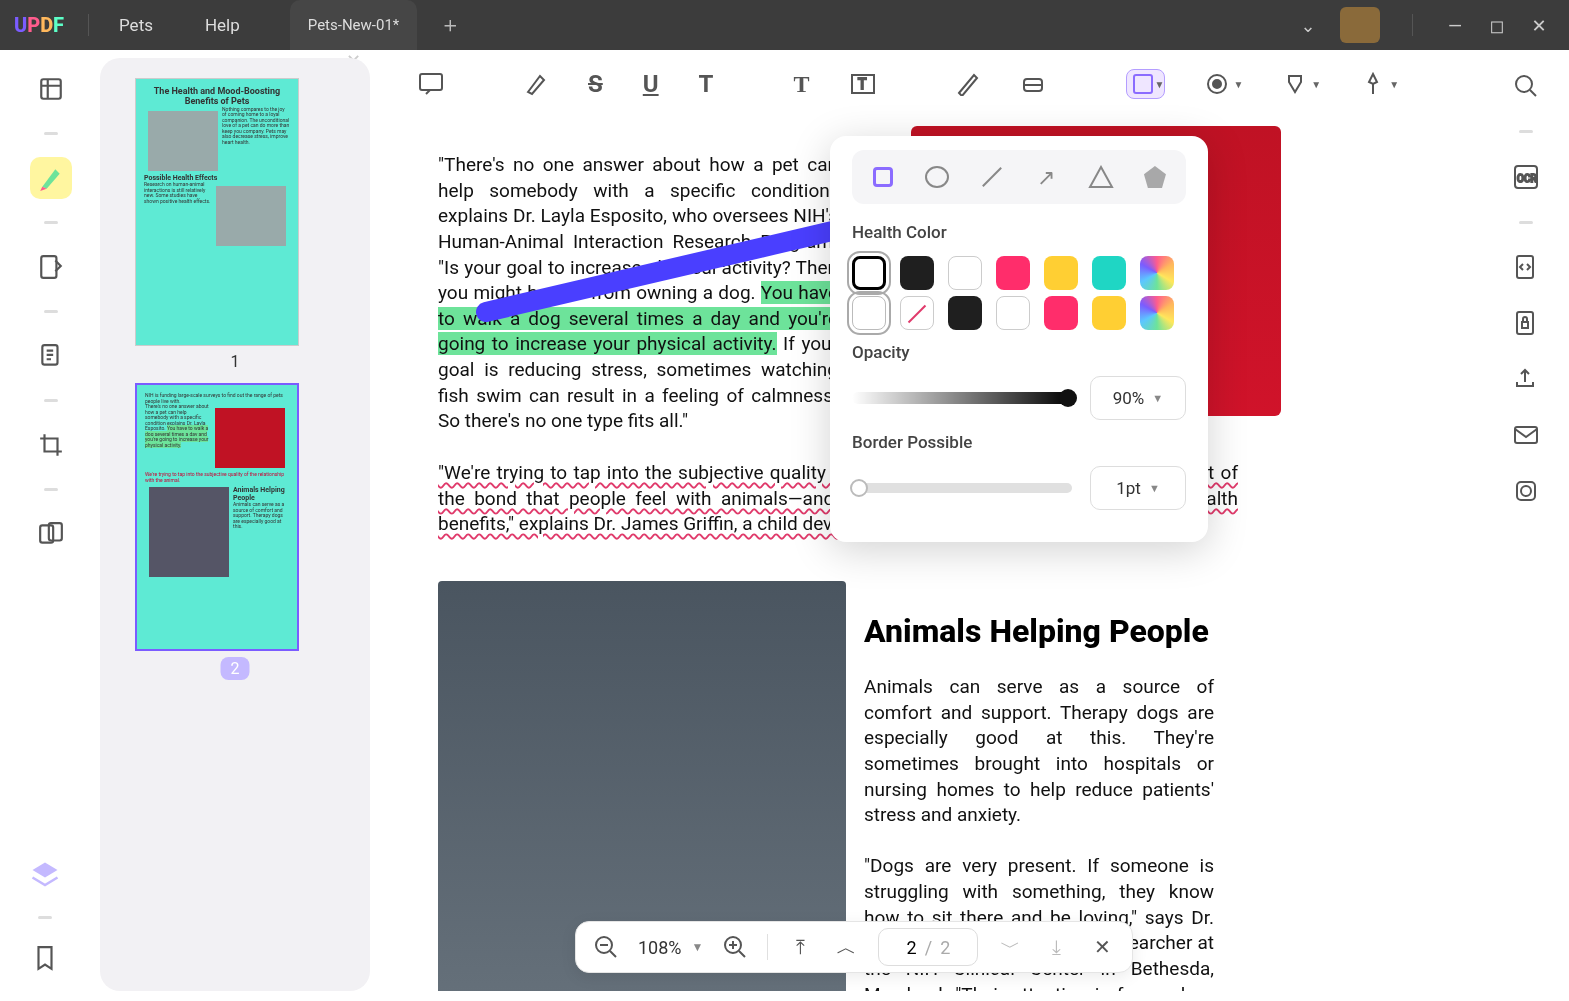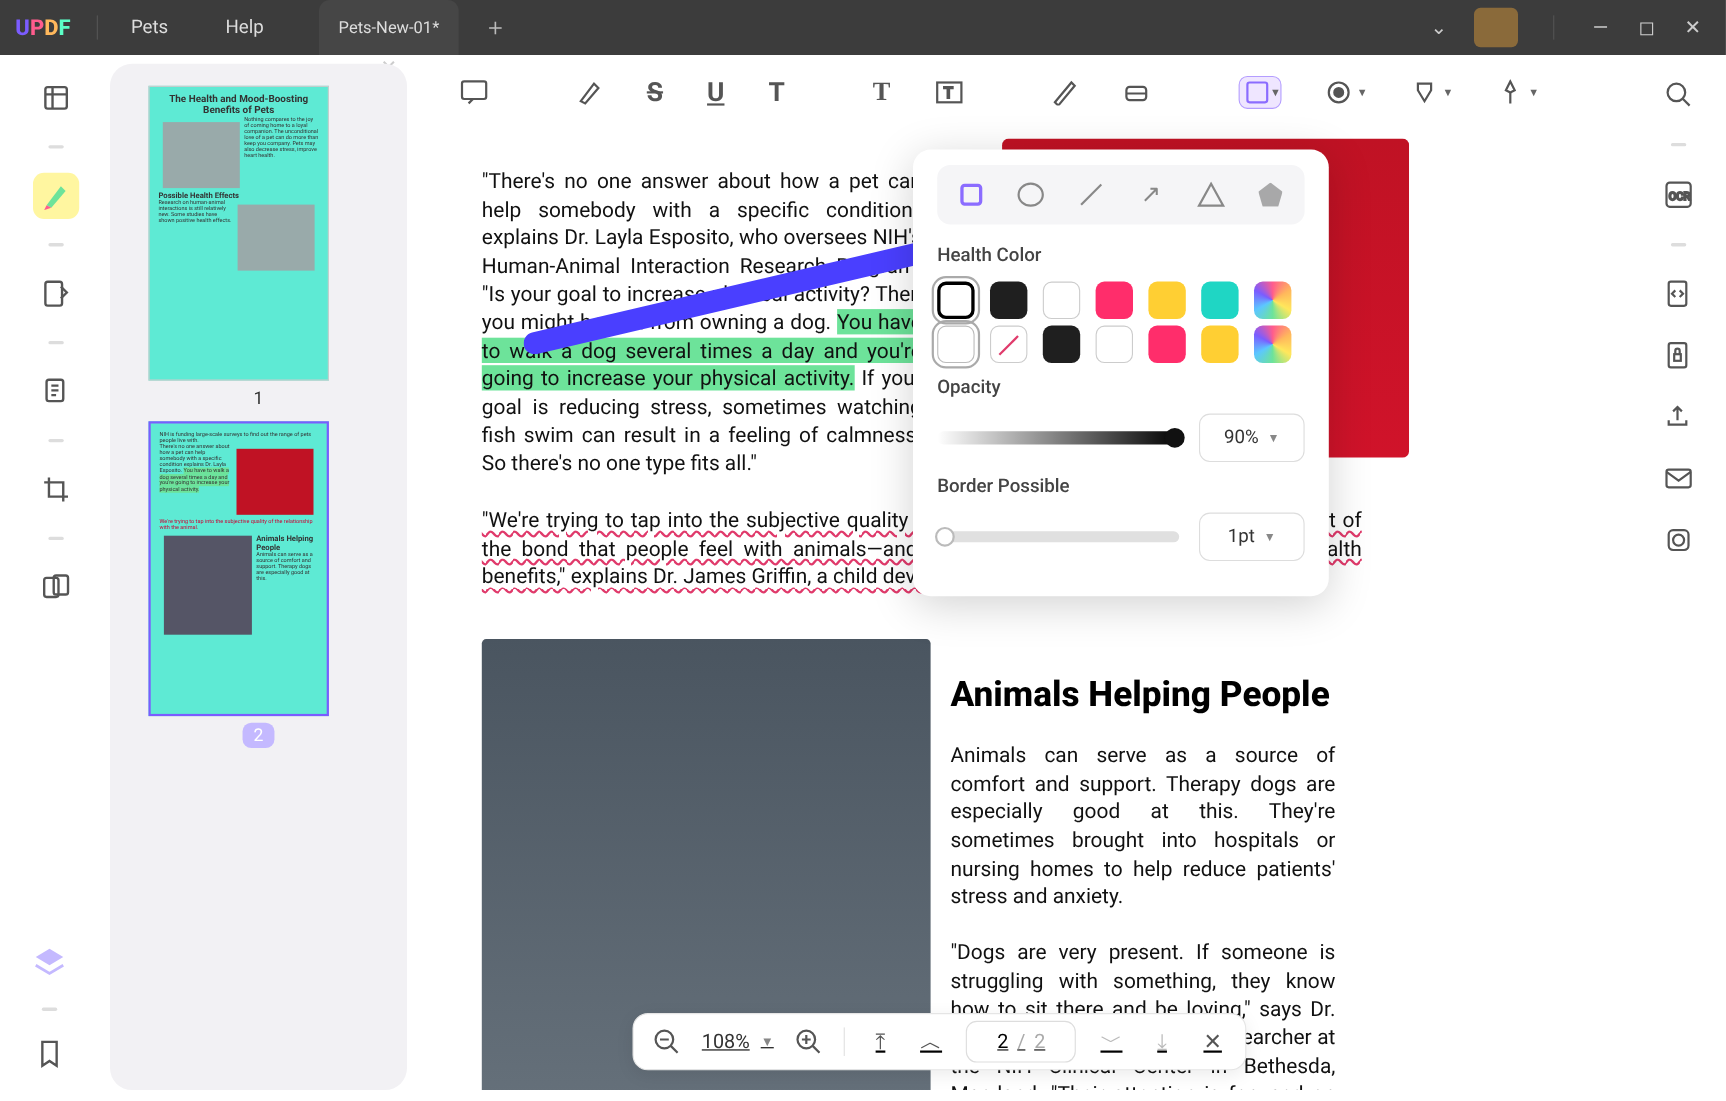--- a/index.html
+++ b/index.html
@@ -81,21 +81,21 @@
 .rainbow { background:conic-gradient(#ff5c8d,#ffb85c,#ffe75c,#6de39a,#5cc7ff,#7b5cff,#ff5c8d);}
 .slider-row { display:flex; align-items:center; gap:18px; margin-bottom:10px;}
 .slider { flex:1; height:12px; border-radius:6px; position:relative; }
 .sl-op { background:linear-gradient(to right, rgba(0,0,0,0), #000); }
 .sl-th { height:10px; border-radius:5px; background:#e0e0e0; position:relative;}
 .knob { position:absolute; width:18px; height:18px; background:#111; border-radius:50%; top:50%; transform:translate(-50%,-50%); }
 .numbox { width:96px; height:44px; border:1px solid #ddd; border-radius:10px; display:flex; align-items:center; justify-content:center; gap:8px; font-size:17px; color:#333;}
 .numbox .car{color:#888; font-size:11px;}
 
 
-.footer { position:absolute; left:575px; bottom:28px; height:52px; background:#fff; border:1px solid #e5e5e5; border-radius:14px; display:flex; align-items:center; padding:0 16px; gap:18px; box-shadow:0 4px 16px rgba(0,0,0,.08);text-decoration:underline; }
+.footer { position:absolute; left:575px; bottom:28px; height:52px; background:#fff; border:1px solid #e5e5e5; border-radius:14px; display:flex; align-items:center; padding:0 16px; gap:18px; box-shadow:0 4px 16px rgba(0,0,0,.08); }
 .fbtn { width:28px; height:28px; display:flex; align-items:center; justify-content:center; color:#555; font-size:20px;}
 .fsep { width:1px; height:26px; background:#e0e0e0; }
 .zoombox { display:flex; align-items:center; gap:10px; font-size:18px; color:#333;}
 .pagebox { width:100px; height:38px; border:1px solid #ddd; border-radius:10px; display:flex; align-items:center; justify-content:center; font-size:18px; gap:8px; }
 
 svg { display:block; }
 </style>
 </head>
 <body>
 

